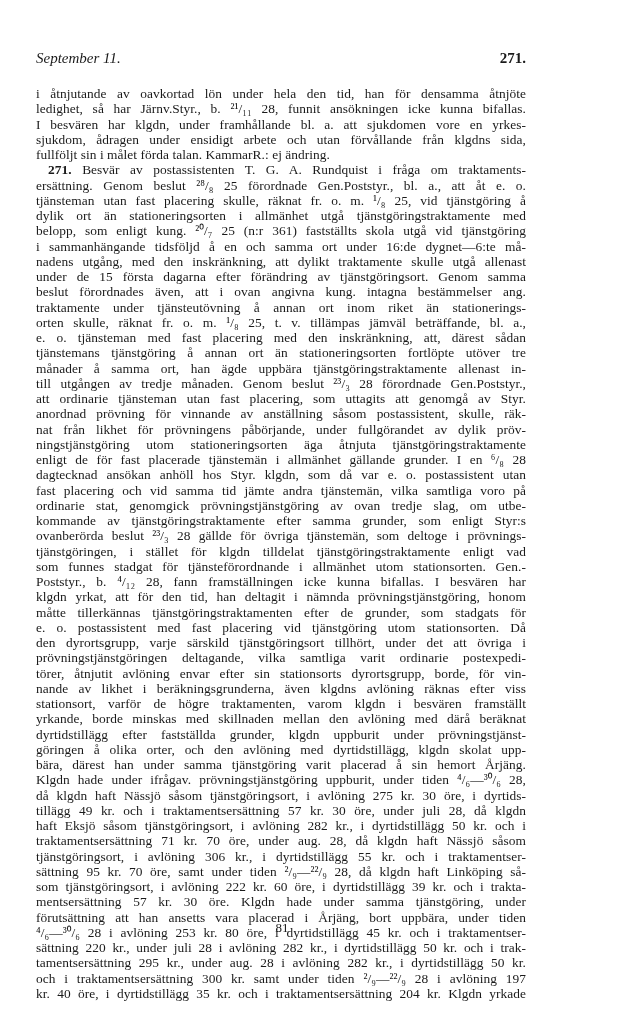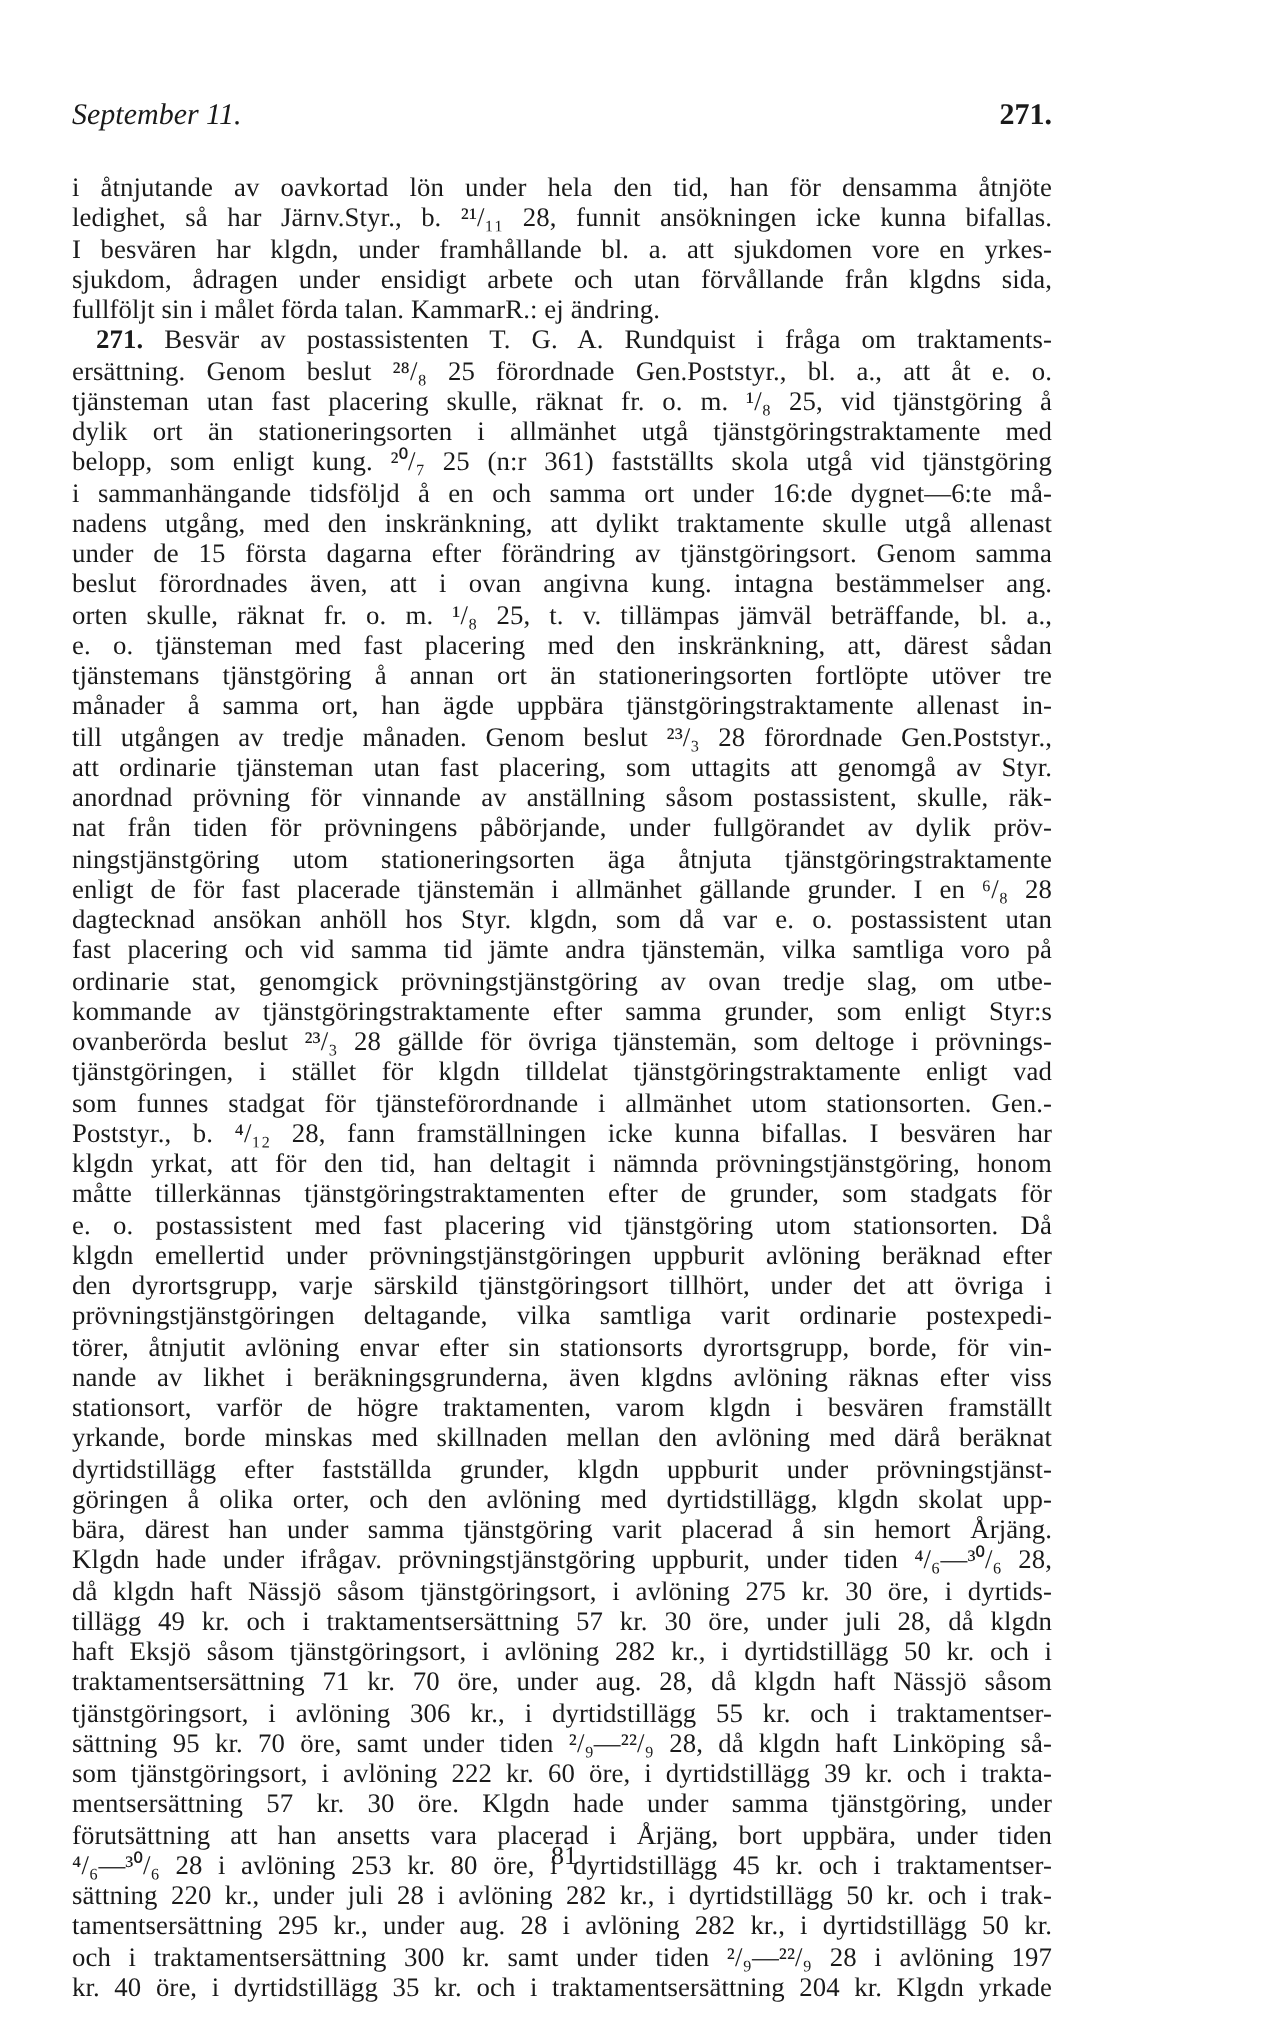--- a/index.html
+++ b/index.html
@@ -36,42 +36,42 @@
     <span class="line last">fullföljt sin i målet förda talan.  KammarR.: ej ändring.</span>
     <span class="line indent"><span class="case-no">271.</span>  Besvär av postassistenten T. G. A. Rundquist i fråga om traktaments-</span>
     <span class="line">ersättning.  Genom beslut ²⁸/₈ 25 förordnade Gen.Poststyr., bl. a., att åt e. o.</span>
     <span class="line">tjänsteman utan fast placering skulle, räknat fr. o. m. ¹/₈ 25, vid tjänstgöring å</span>
     <span class="line">dylik ort än stationeringsorten i allmänhet utgå tjänstgöringstraktamente med</span>
     <span class="line">belopp, som enligt kung. ²⁰/₇ 25 (n:r 361) fastställts skola utgå vid tjänstgöring</span>
     <span class="line">i sammanhängande tidsföljd å en och samma ort under 16:de dygnet—6:te må-</span>
     <span class="line">nadens utgång, med den inskränkning, att dylikt traktamente skulle utgå allenast</span>
     <span class="line">under de 15 första dagarna efter förändring av tjänstgöringsort.  Genom samma</span>
     <span class="line">beslut förordnades även, att i ovan angivna kung. intagna bestämmelser ang.</span>
+    <span class="line">traktamente under tjänsteutövning å annan ort inom riket än stationerings-</span>
     <span class="line">orten skulle, räknat fr. o. m. ¹/₈ 25, t. v. tillämpas jämväl beträffande, bl. a.,</span>
     <span class="line">e. o. tjänsteman med fast placering med den inskränkning, att, därest sådan</span>
     <span class="line">tjänstemans tjänstgöring å annan ort än stationeringsorten fortlöpte utöver tre</span>
     <span class="line">månader å samma ort, han ägde uppbära tjänstgöringstraktamente allenast in-</span>
     <span class="line">till utgången av tredje månaden.  Genom beslut ²³/₃ 28 förordnade Gen.Poststyr.,</span>
     <span class="line">att ordinarie tjänsteman utan fast placering, som uttagits att genomgå av Styr.</span>
     <span class="line">anordnad prövning för vinnande av anställning såsom postassistent, skulle, räk-</span>
-    <span class="line">nat från tiden för prövningens påbörjande, under fullgörandet av dylik pröv-</span>
+    <span class="line">nat från likhet för prövningens påbörjande, under fullgörandet av dylik pröv-</span>
     <span class="line">ningstjänstgöring utom stationeringsorten äga åtnjuta tjänstgöringstraktamente</span>
     <span class="line">enligt de för fast placerade tjänstemän i allmänhet gällande grunder.  I en ⁶/₈ 28</span>
     <span class="line">dagtecknad ansökan anhöll hos Styr. klgdn, som då var e. o. postassistent utan</span>
     <span class="line">fast placering och vid samma tid jämte andra tjänstemän, vilka samtliga voro på</span>
     <span class="line">ordinarie stat, genomgick prövningstjänstgöring av ovan tredje slag, om utbe-</span>
     <span class="line">kommande av tjänstgöringstraktamente efter samma grunder, som enligt Styr:s</span>
     <span class="line">ovanberörda beslut ²³/₃ 28 gällde för övriga tjänstemän, som deltoge i prövnings-</span>
     <span class="line">tjänstgöringen, i stället för klgdn tilldelat tjänstgöringstraktamente enligt vad</span>
     <span class="line">som funnes stadgat för tjänsteförordnande i allmänhet utom stationsorten.  Gen.-</span>
     <span class="line">Poststyr., b. ⁴/₁₂ 28, fann framställningen icke kunna bifallas.  I besvären har</span>
     <span class="line">klgdn yrkat, att för den tid, han deltagit i nämnda prövningstjänstgöring, honom</span>
     <span class="line">måtte tillerkännas tjänstgöringstraktamenten efter de grunder, som stadgats för</span>
     <span class="line">e. o. postassistent med fast placering vid tjänstgöring utom stationsorten.  Då</span>
-    <span class="line">klgdn emellertid under prövningstjänstgöringen uppburit avlöning beräknad efter</span>
     <span class="line">den dyrortsgrupp, varje särskild tjänstgöringsort tillhört, under det att övriga i</span>
     <span class="line">prövningstjänstgöringen deltagande, vilka samtliga varit ordinarie postexpedi-</span>
     <span class="line">törer, åtnjutit avlöning envar efter sin stationsorts dyrortsgrupp, borde, för vin-</span>
     <span class="line">nande av likhet i beräkningsgrunderna, även klgdns avlöning räknas efter viss</span>
     <span class="line">stationsort, varför de högre traktamenten, varom klgdn i besvären framställt</span>
     <span class="line">yrkande, borde minskas med skillnaden mellan den avlöning med därå beräknat</span>
     <span class="line">dyrtidstillägg efter fastställda grunder, klgdn uppburit under prövningstjänst-</span>
     <span class="line">göringen å olika orter, och den avlöning med dyrtidstillägg, klgdn skolat upp-</span>
     <span class="line">bära, därest han under samma tjänstgöring varit placerad å sin hemort Årjäng.</span>
     <span class="line">Klgdn hade under ifrågav. prövningstjänstgöring uppburit, under tiden ⁴/₆—³⁰/₆ 28,</span>

